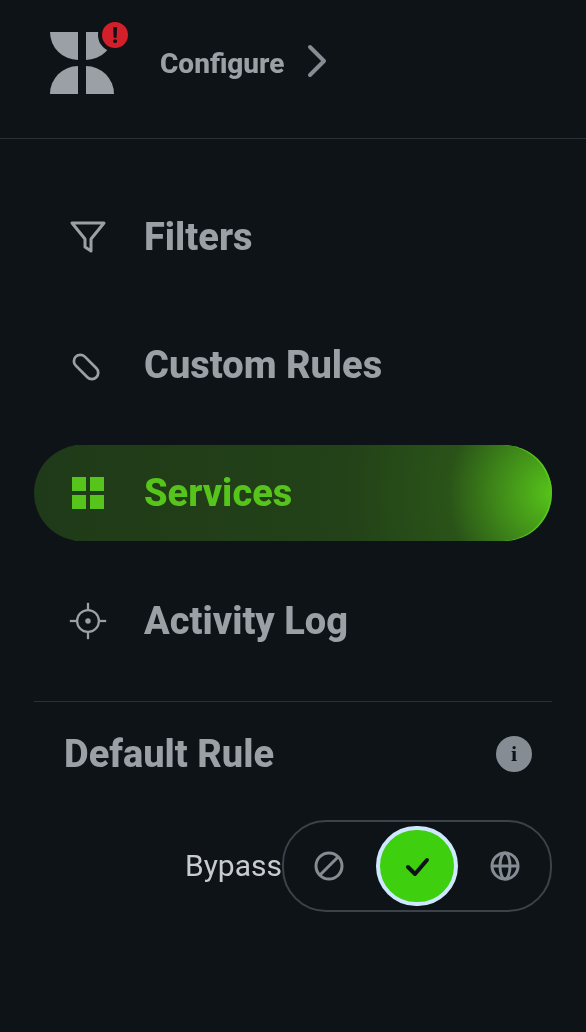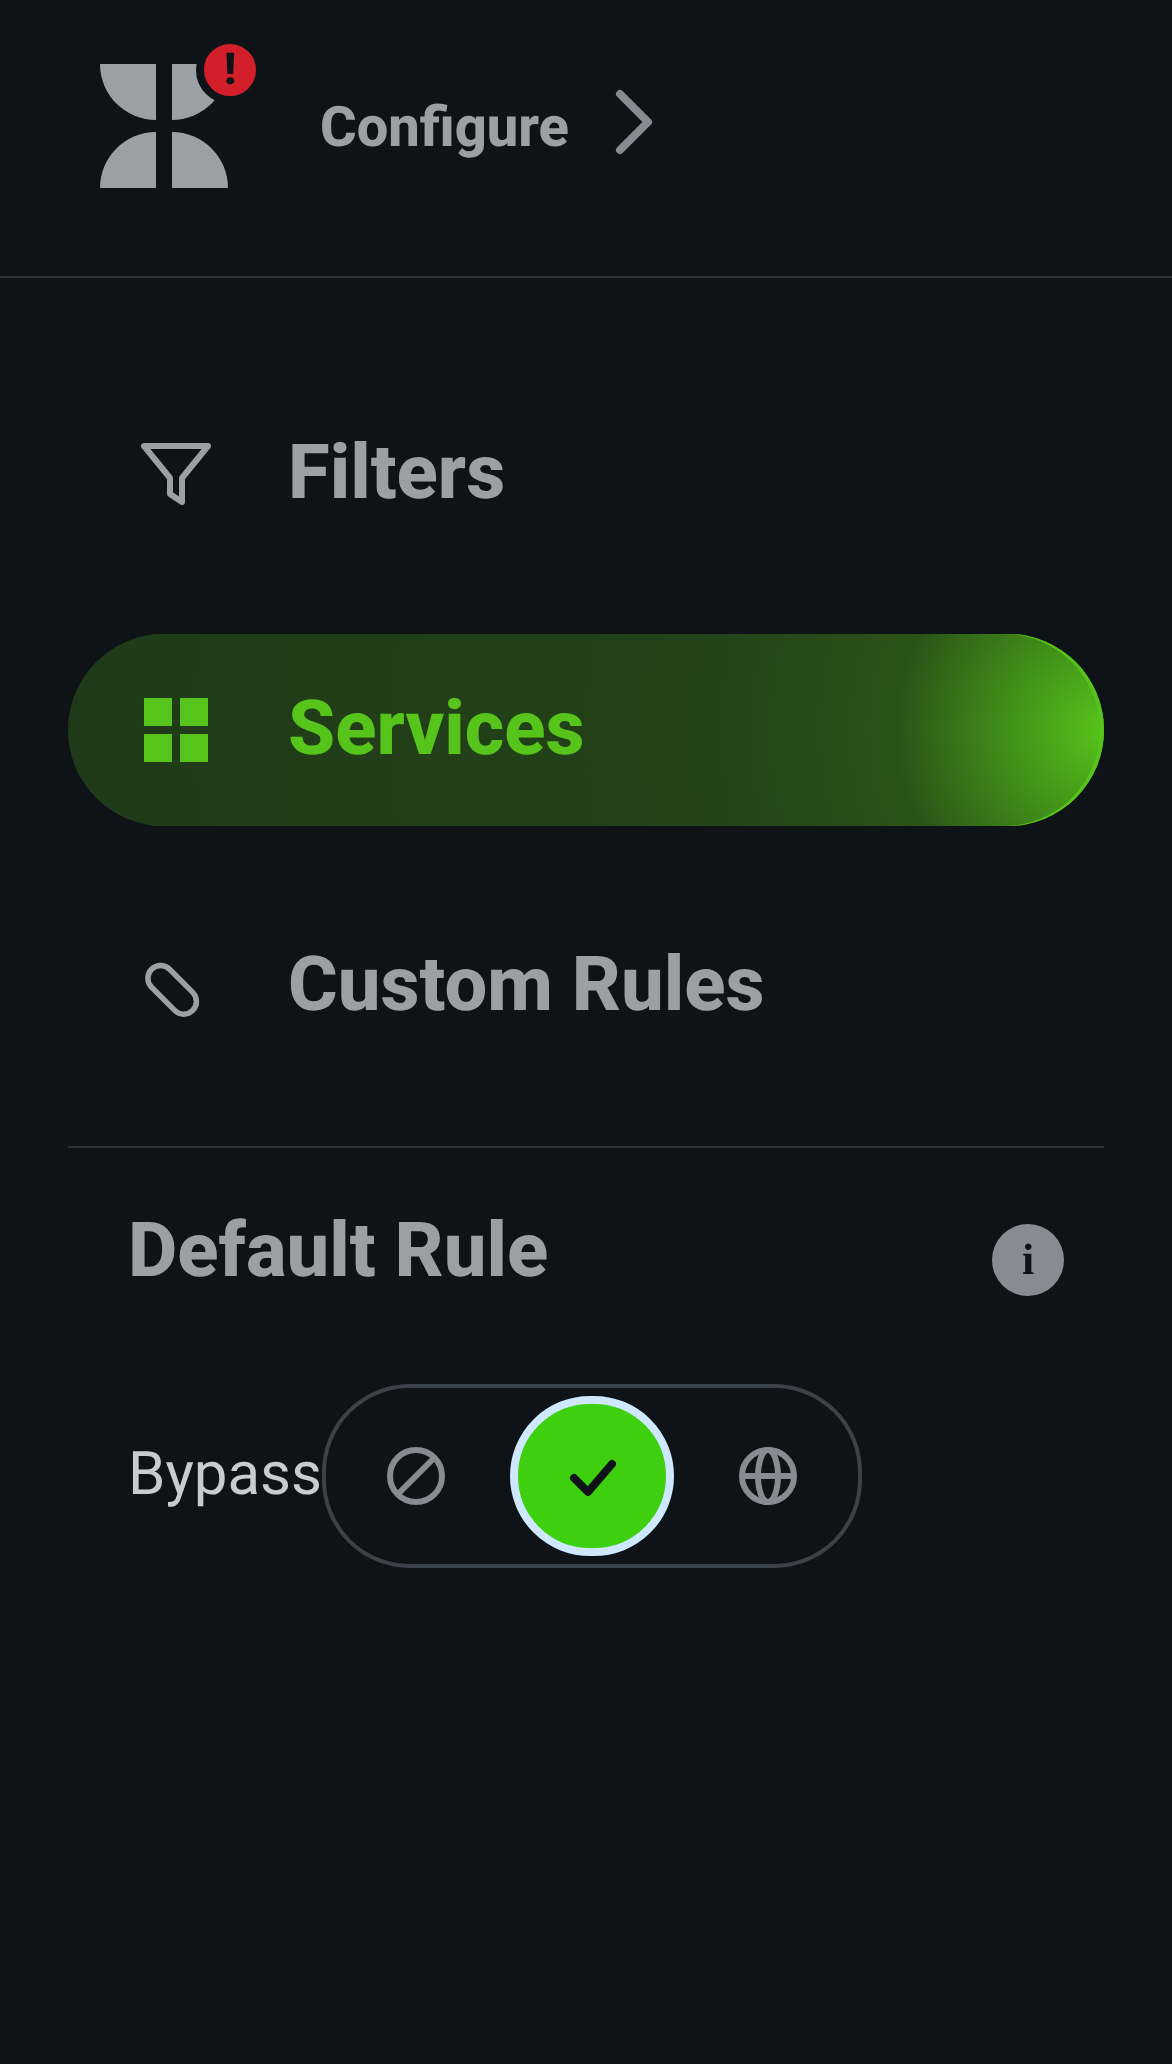--- a/index.html
+++ b/index.html
@@ -82,21 +82,21 @@
   .divider {
     border: none;
     border-top: 1px solid #2a3138;
     margin: 20px 34px 0 34px;
   }
   .section {
     padding: 30px 34px 0 64px;
   }
   .section-header {
     display: flex;
-    align-items: flex-end;
+    align-items: center;
     justify-content: space-between;
     gap: 33px;
   }
   .section-title {
     font-size: 38px;
     font-weight: 800;
     color: #9aa0a6;
   }
   .info-circle {
     width: 36px;
@@ -108,21 +108,21 @@
     justify-content: center;
     color: #0e1318;
     font-weight: 700;
     font-size: 22px;
     font-family: Georgia, serif;
     margin-right: 20px;
   }
   .rule-row {
     display: flex;
     align-items: center;
-    justify-content: flex-start;
+    justify-content: flex-end;
     margin-top: 44px;
   }
   .rule-label {
     font-size: 30px;
     line-height: 1.25;
     color: #c8ccd0;
     font-weight: 400;
   }
   .segmented {
     display: flex;
@@ -173,41 +173,54 @@
 
   <div class="nav-item">
     <span class="nav-icon">
       <svg width="40" height="40" viewBox="0 0 40 40">
           <path d="M4 6 H36 L23 22 V34 L17 30 V22 Z" stroke="#9aa0a6" stroke-width="3" fill="none" stroke-linejoin="round"></path>
         </svg>
     </span>
     <span class="nav-label">Filters</span>
   </div>
 
+  <div class="nav-item">
+    <span class="nav-icon">
+      <svg width="44" height="44" viewBox="0 0 44 44">
+        <rect x="6" y="18" width="32" height="14" rx="7" transform="rotate(45 22 22)" stroke="#9aa0a6" stroke-width="3" fill="none"></rect>
+      </svg>
+    </span>
+    <span class="nav-label">Custom Rules</span>
+  </div>
+
   <div class="nav-item active">
     <span class="nav-icon">
       <svg width="40" height="40" viewBox="0 0 40 40">
         <rect x="4" y="4" width="14" height="14" fill="#56c41a"></rect>
         <rect x="22" y="4" width="14" height="14" fill="#56c41a"></rect>
         <rect x="4" y="22" width="14" height="14" fill="#56c41a"></rect>
         <rect x="22" y="22" width="14" height="14" fill="#56c41a"></rect>
       </svg>
     </span>
     <span class="nav-label">Services</span>
   </div>
 
   <div class="nav-item">
     <span class="nav-icon">
       <svg width="44" height="44" viewBox="0 0 44 44">
-        <rect x="6" y="18" width="32" height="14" rx="7" transform="rotate(45 22 22)" stroke="#9aa0a6" stroke-width="3" fill="none"></rect>
-      </svg>
-    </span>
-    <span class="nav-label">Custom Rules</span>
-  </div>
-
+        <circle cx="22" cy="22" r="12" stroke="#9aa0a6" stroke-width="2.5" fill="none"></circle>
+        <circle cx="22" cy="22" r="3" fill="#9aa0a6"></circle>
+        <line x1="22" y1="2" x2="22" y2="10" stroke="#9aa0a6" stroke-width="2.5"></line>
+        <line x1="22" y1="34" x2="22" y2="42" stroke="#9aa0a6" stroke-width="2.5"></line>
+        <line x1="2" y1="22" x2="10" y2="22" stroke="#9aa0a6" stroke-width="2.5"></line>
+        <line x1="34" y1="22" x2="42" y2="22" stroke="#9aa0a6" stroke-width="2.5"></line>
+      </svg>
+    </span>
+    <span class="nav-label">Activity Log</span>
+  </div>
 
 </div>
 
 <hr class="divider">
 
 <div class="section">
   <div class="section-header">
     <div class="section-title">Default Rule</div>
     <div class="info-circle">i</div>
   </div>

